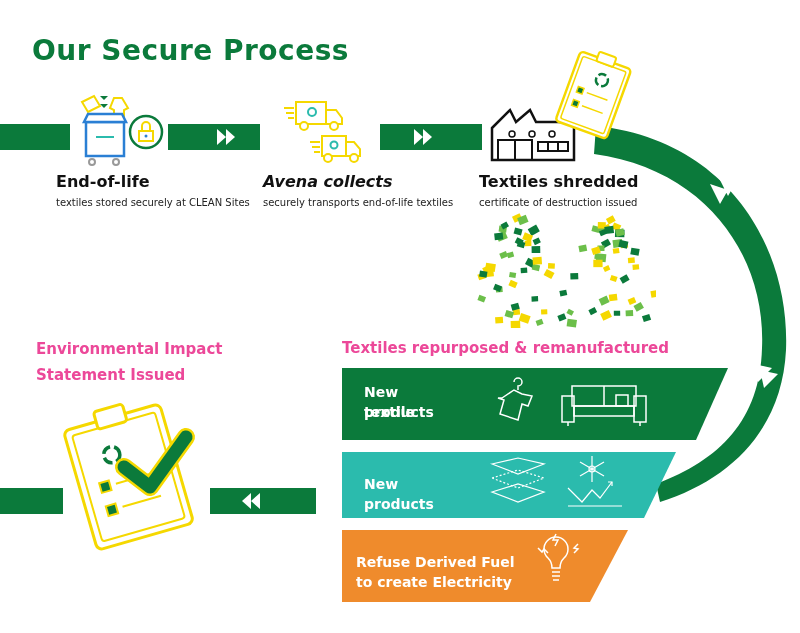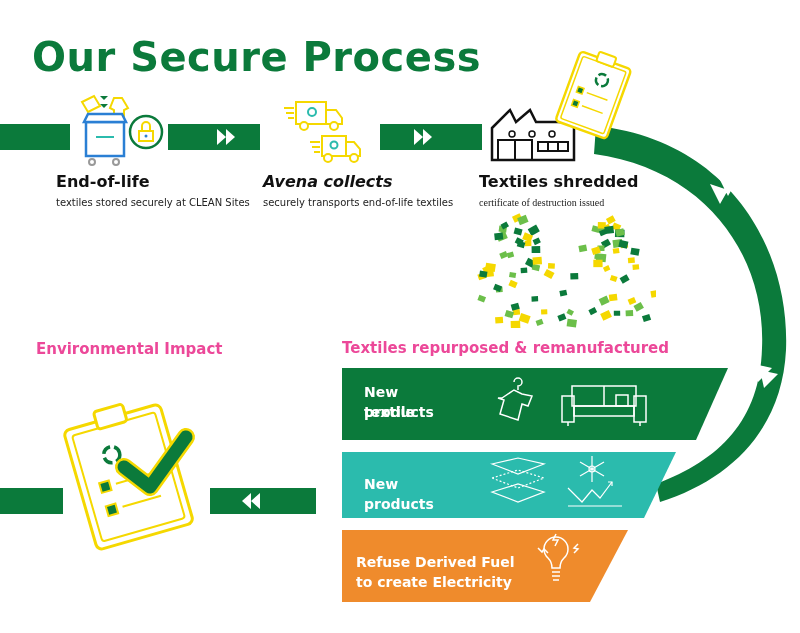--- a/index.html
+++ b/index.html
@@ -1,18 +1,18 @@
 <!DOCTYPE html>
 <html><head>
 <meta charset="utf-8">
 <style>
   html, body { margin: 0; padding: 0; background: #ffffff; }
   body { width: 800px; height: 633px; position: relative; overflow: hidden; font-family: "DejaVu Sans", sans-serif; }
   .abs { position: absolute; }
-  .title { left: 32px; top: 34px; font-size: 40px; font-weight: bold; color: #0b7a3b; letter-spacing: 0.5px; }
+  .title { left: 32px; top: 34px; font-size: 28px; font-weight: bold; color: #0b7a3b; letter-spacing: 0.5px; }
   .step-title { font-size: 16px; font-weight: bold; color: #111; white-space: nowrap; }
   .step-sub { font-size: 10px; color: #222; white-space: nowrap; }
   .big-head { font-size: 15px; font-weight: bold; color: #ec4899; line-height: 26px; }
   .band { position: absolute; height: 26px; background: #0b7a3b; }
   .chev { position: absolute; width: 22px; height: 20px; }
   .product { position: absolute; display: flex; align-items: center; color: #fff; font-weight: bold; font-size: 14px; line-height: 20px; }
   .product span { position: absolute; }
   svg { display: block; }
 </style>
 </head>
@@ -98,21 +98,21 @@
     <rect x="22" y="14" width="46" height="66" rx="2" fill="none" stroke="#f5d800" stroke-width="1.5"></rect>
     <rect x="36" y="4" width="18" height="10" rx="2" fill="#fff" stroke="#f5d800" stroke-width="2"></rect>
     <circle cx="48" cy="30" r="6" fill="none" stroke="#0b7a3b" stroke-width="2.5" stroke-dasharray="8 3"></circle>
     <rect x="28" y="44" width="6" height="6" fill="#0b7a3b" stroke="#f5d800" stroke-width="1.5"></rect>
     <line x1="38" y1="47" x2="60" y2="47" stroke="#f5d800" stroke-width="1.5"></line>
     <rect x="28" y="58" width="6" height="6" fill="#0b7a3b" stroke="#f5d800" stroke-width="1.5"></rect>
     <line x1="38" y1="61" x2="60" y2="61" stroke="#f5d800" stroke-width="1.5"></line>
   </g>
 </svg>
 <div class="abs step-title" style="left:479px; top:172px;">Textiles shredded</div>
-<div class="abs step-sub" style="left:479px; top:197px;font-family:Liberation Serif, serif;">certificate of destruction issued</div>
+<div class="abs step-sub" style="left:479px; top:197px;">certificate of destruction issued</div>
 
 <svg class="abs" id="confetti" style="left:466px; top:212px;" width="190" height="116" viewBox="0 0 190 116">
     <rect x="54.56407384121662" y="55.98398491083676" width="6.461899862825788" height="5.169519890260631" fill="#0b7a3b" transform="rotate(-4 54.56407384121662 55.98398491083676)"></rect>
     <rect x="17.712163016449615" y="57.67658607681756" width="9.51548353909465" height="7.61238683127572" fill="#f5d800" transform="rotate(-6 17.712163016449615 57.67658607681756)"></rect>
     <rect x="65.555098191756" y="34.1505658436214" width="8.629766803840878" height="6.903813443072703" fill="#0b7a3b" transform="rotate(-1 65.555098191756 34.1505658436214)"></rect>
     <rect x="58.69583940879609" y="28.91826989026063" width="6.631910150891632" height="5.305528120713306" fill="#f5d800" transform="rotate(-1 58.69583940879609 28.91826989026063)"></rect>
     <rect x="29.791421291356894" y="22.677229080932786" width="9.756481481481481" height="7.805185185185185" fill="#6cbf4a" transform="rotate(-23 29.791421291356894 22.677229080932786)"></rect>
     <rect x="82.19332798819624" y="51.087937242798354" width="6.7565672153635115" height="5.405253772290809" fill="#f5d800" transform="rotate(3 82.19332798819624 51.087937242798354)"></rect>
     <rect x="29.726459793984656" y="75.21829561042524" width="6.681550068587105" height="5.345240054869684" fill="#6cbf4a" transform="rotate(-4 29.726459793984656 75.21829561042524)"></rect>
     <rect x="52.36800832077314" y="28.654723936899863" width="7.321553497942387" height="5.8572427983539095" fill="#0b7a3b" transform="rotate(16 52.36800832077314 28.654723936899863)"></rect>
@@ -253,20 +253,21 @@
     <path d="M236 14 l-4 4 l4 1 l-4 4"></path>
   </g>
 </svg>
 <div class="product" style="left:356px; top:552px;">
   <span style="top:0; white-space:nowrap;">Refuse Derived Fuel</span>
   <span style="top:20px; white-space:nowrap;">to create Electricity</span>
 </div>
 
 <div class="abs big-head" style="left:36px; top:336px;">
   <div>Environmental Impact</div>
+  <div>Statement Issued</div>
 </div>
 
 <div class="band" style="left:0; top:488px; width:63px;"></div>
 <div class="band" style="left:210px; top:488px; width:106px;"></div>
 <svg class="chev" style="left:240px; top:491px;" viewBox="0 0 22 20">
     <path d="M20 2 L11 10 L20 18 Z M11 2 L2 10 L11 18 Z" fill="#fff"></path>
   </svg>
 
 <svg class="abs" style="left:58px; top:395px;" width="150" height="160" viewBox="0 0 150 160">
   <g transform="rotate(-16 70 80)">

